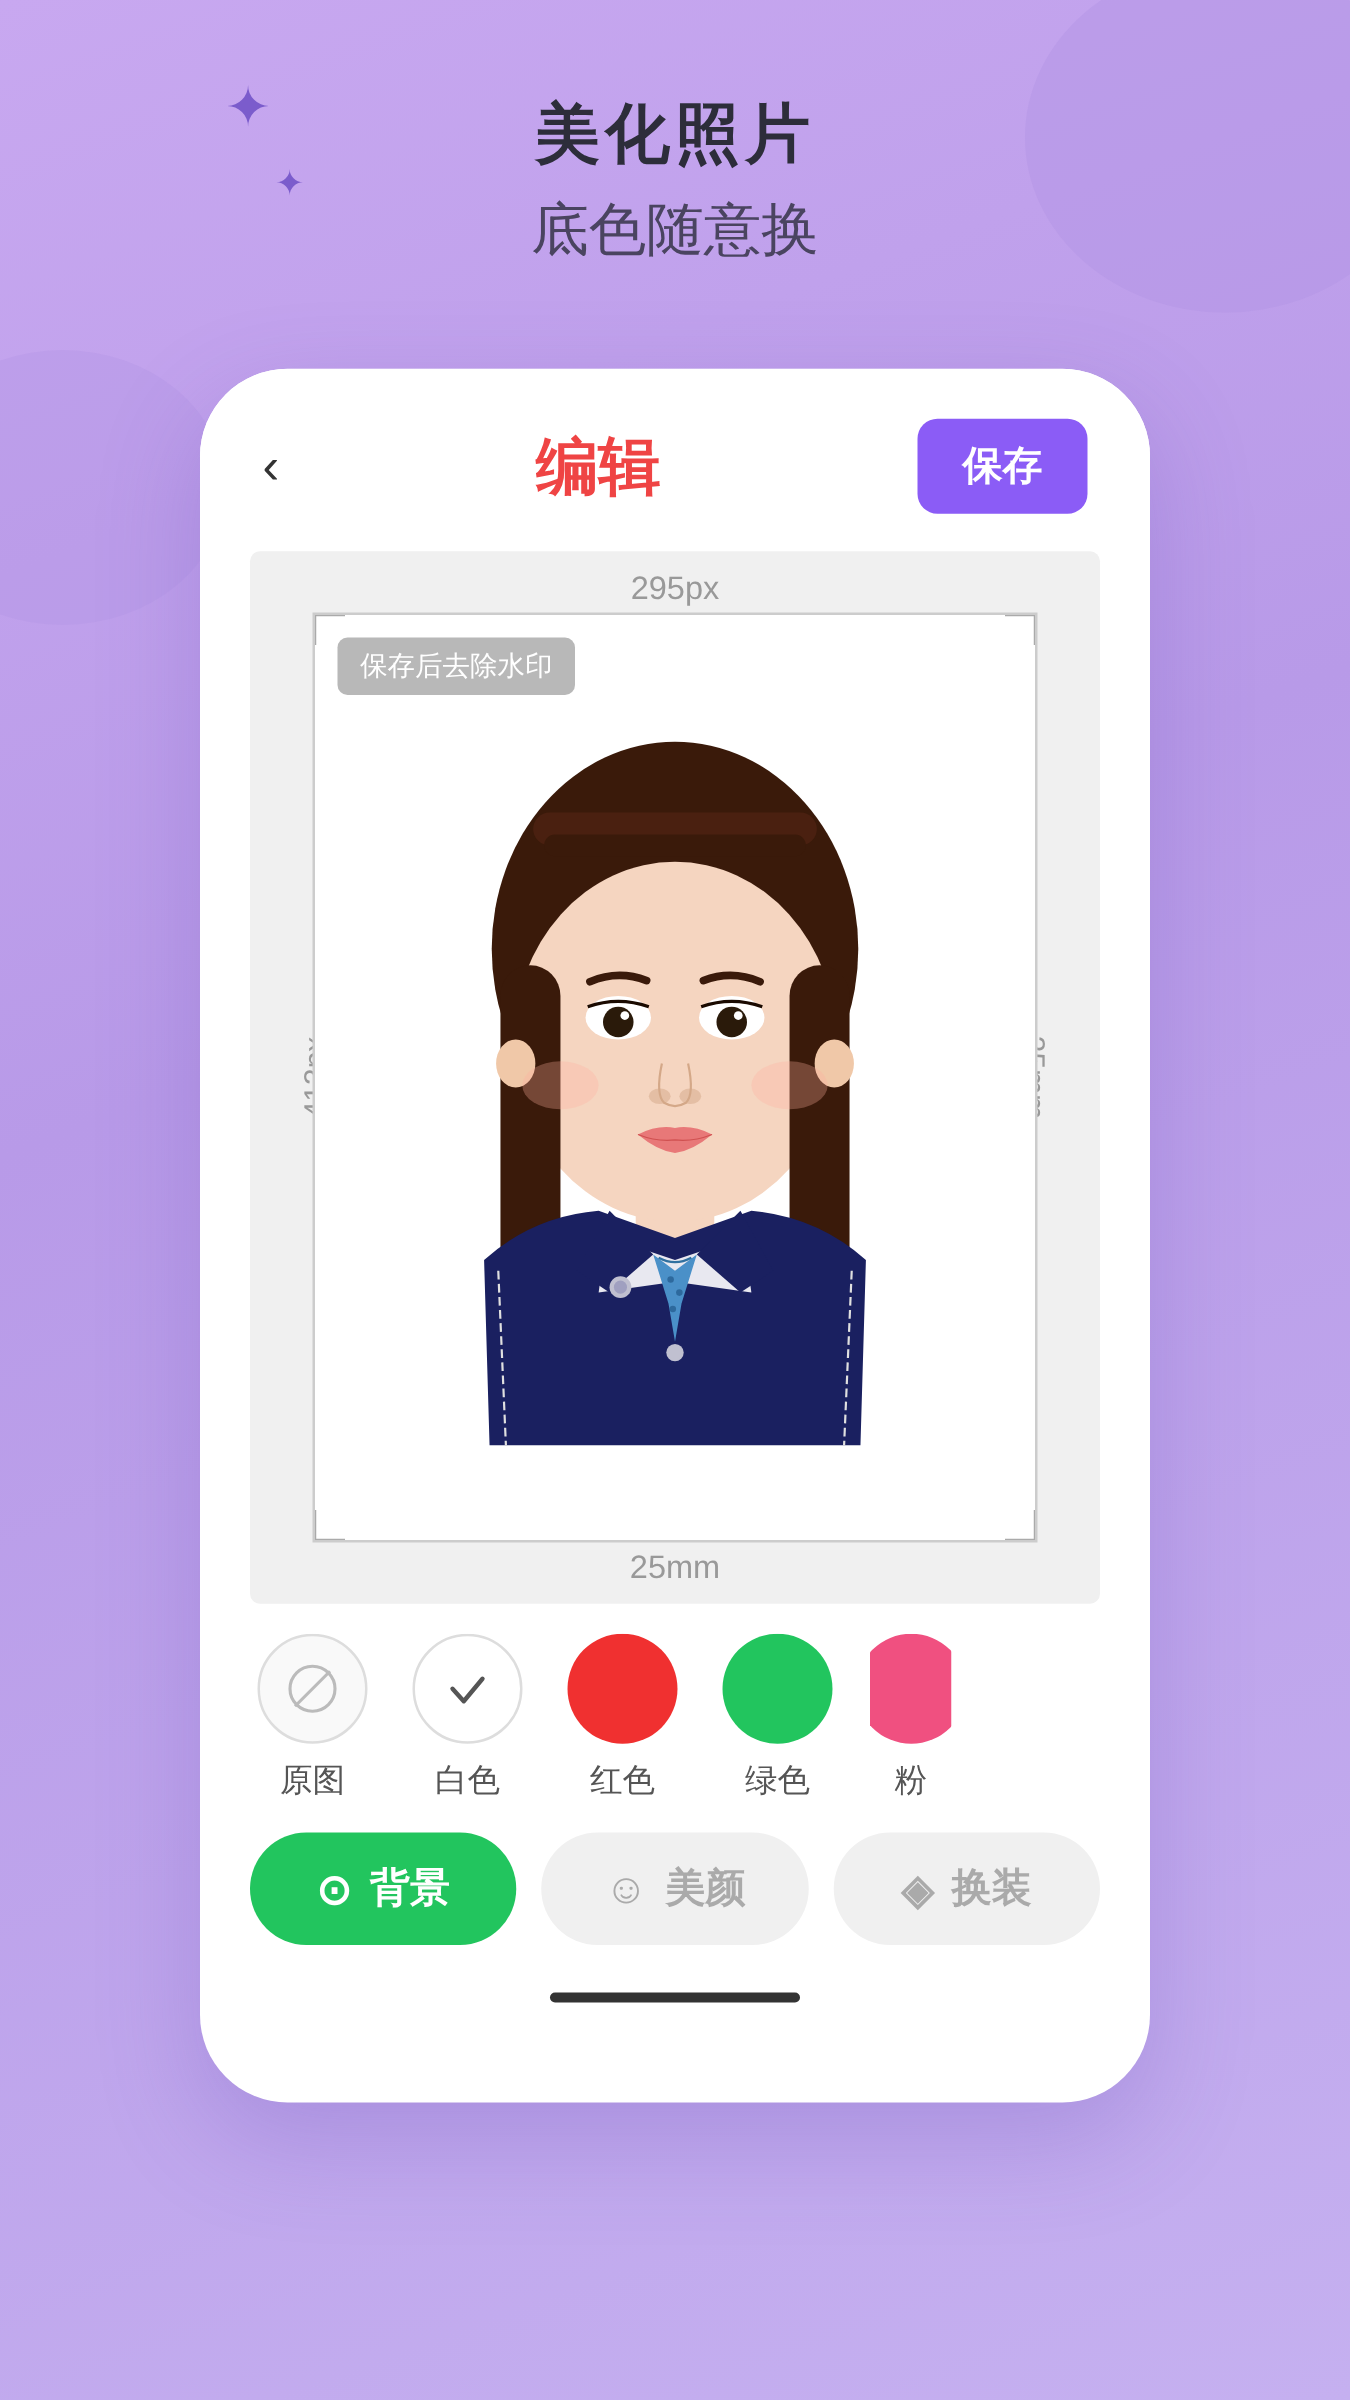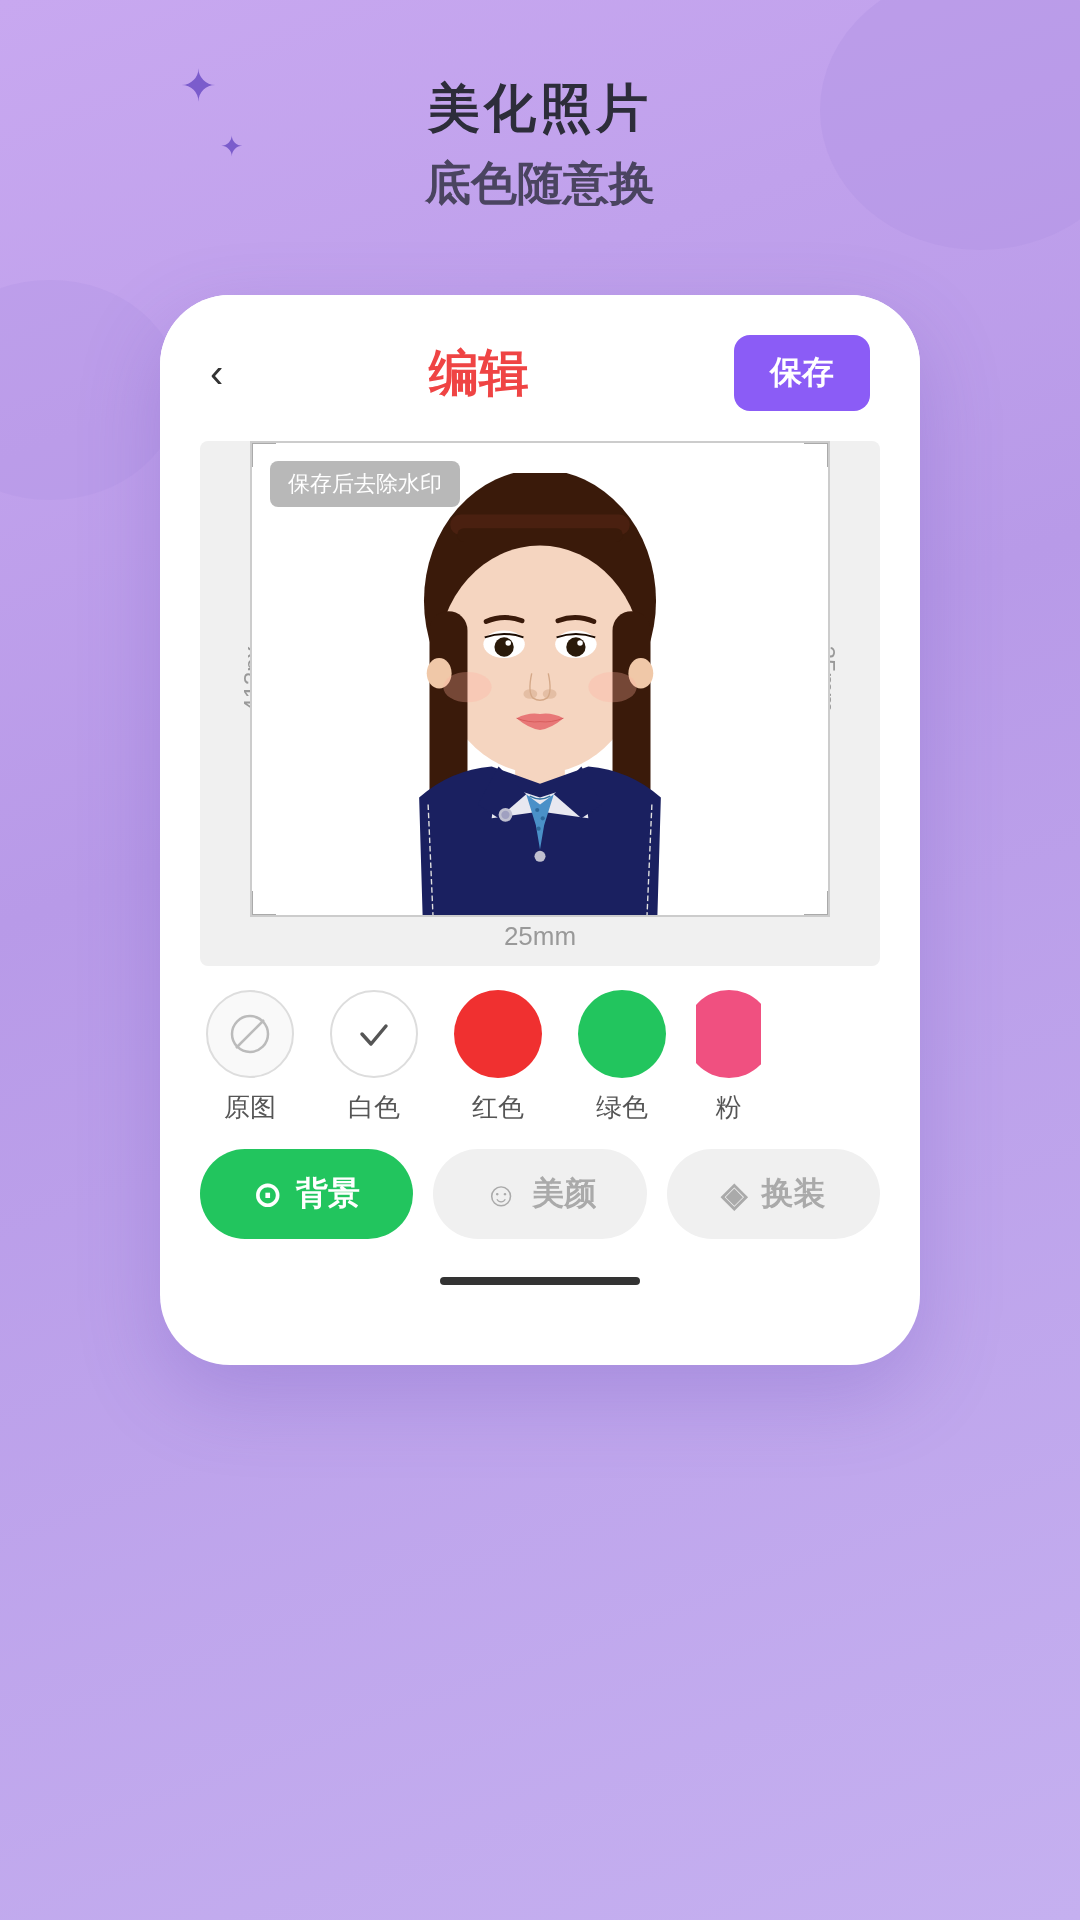--- a/index.html
+++ b/index.html
@@ -47,21 +47,21 @@
       font-size: 52px;
       font-weight: 900;
       color: #2d2d3a;
       letter-spacing: 4px;
       line-height: 1.1;
     }
     .header-subtitle {
       font-size: 46px;
       color: #4a4460;
       margin-top: 16px;
-      font-weight: 700;
+      font-weight: 400;
     }
 
     
     .sparkle-1 {
       position: absolute;
       top: 60px;
       left: 180px;
       color: #7b5ccc;
       font-size: 44px;
     }
@@ -154,21 +154,21 @@
       white-space: nowrap;
     }
 
     
     .photo-frame-outer {
       margin: 0 50px;
       position: relative;
     }
     .photo-frame {
       width: 100%;
-      height: 476px;
+      height: 744px;
       border: 2px solid #ccc;
       background: #fff;
       position: relative;
       overflow: hidden;
     }
     
     .corner {
       position: absolute;
       width: 26px;
       height: 26px;
@@ -297,20 +297,21 @@
 
 <div class="phone-mockup">
 
   <div class="phone-topbar">
     <div class="back-btn">‹</div>
     <div class="topbar-title">编辑</div>
     <div class="save-btn">保存</div>
   </div>
 
   <div class="photo-canvas">
+    <div class="dim-top">295px</div>
 
     <div class="photo-frame-outer">
       <span class="dim-left">413px</span>
       <span class="dim-right">35mm</span>
 
       <div class="photo-frame">
         <div class="corner corner-tl"></div>
         <div class="corner corner-tr"></div>
         <div class="corner corner-bl"></div>
         <div class="corner corner-br"></div>

